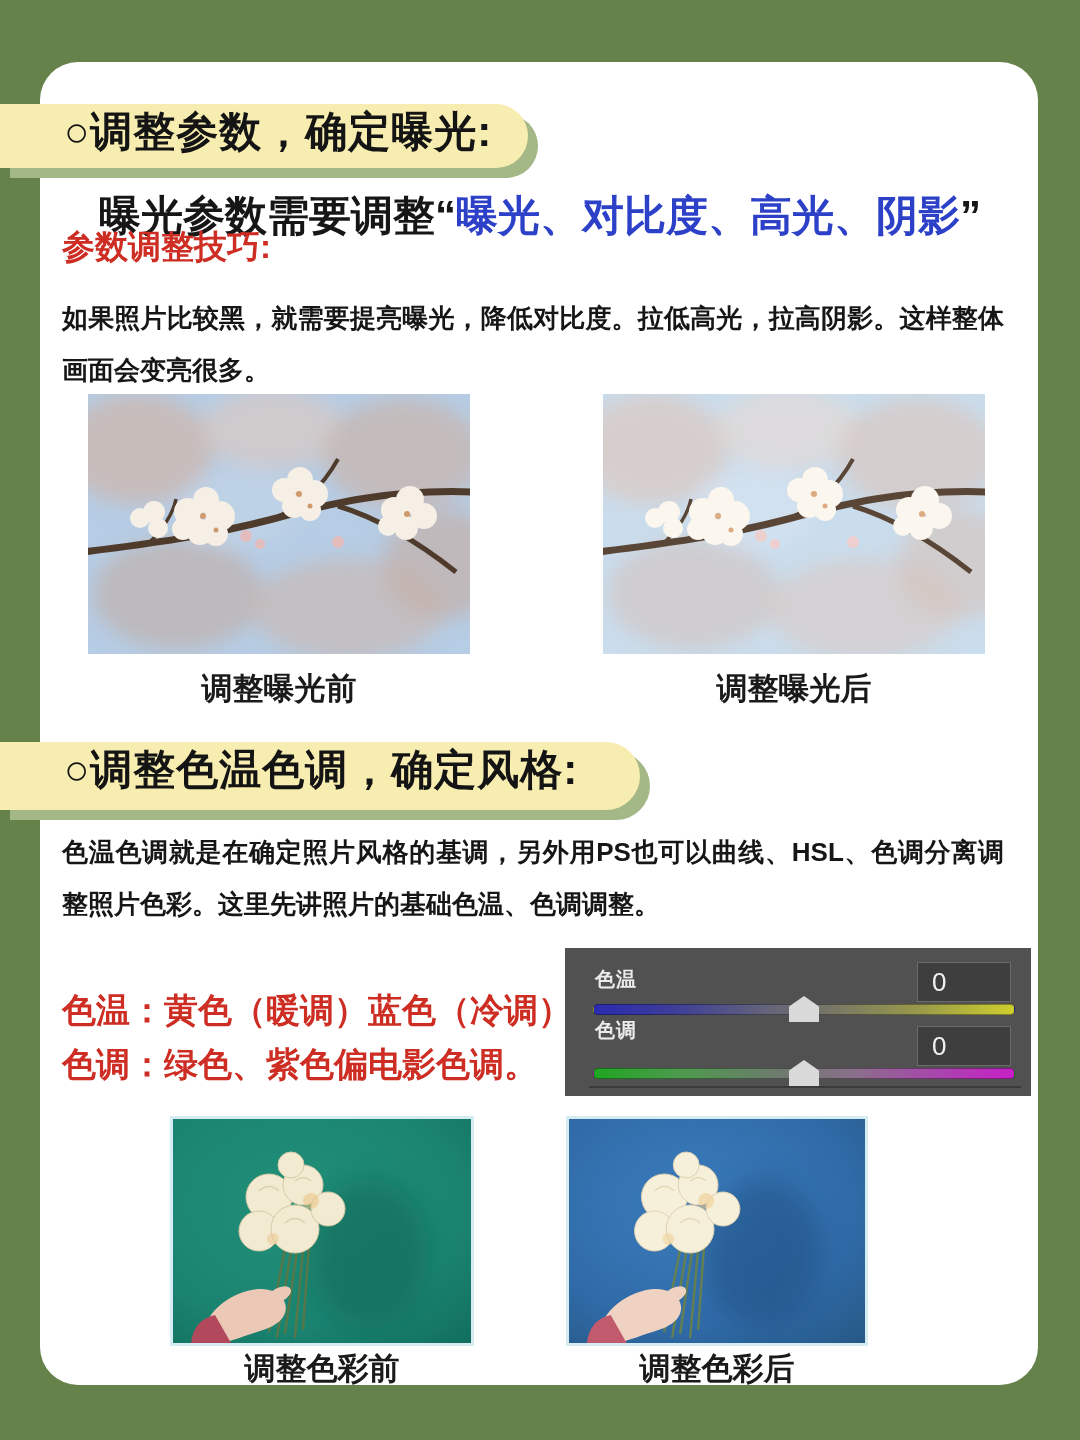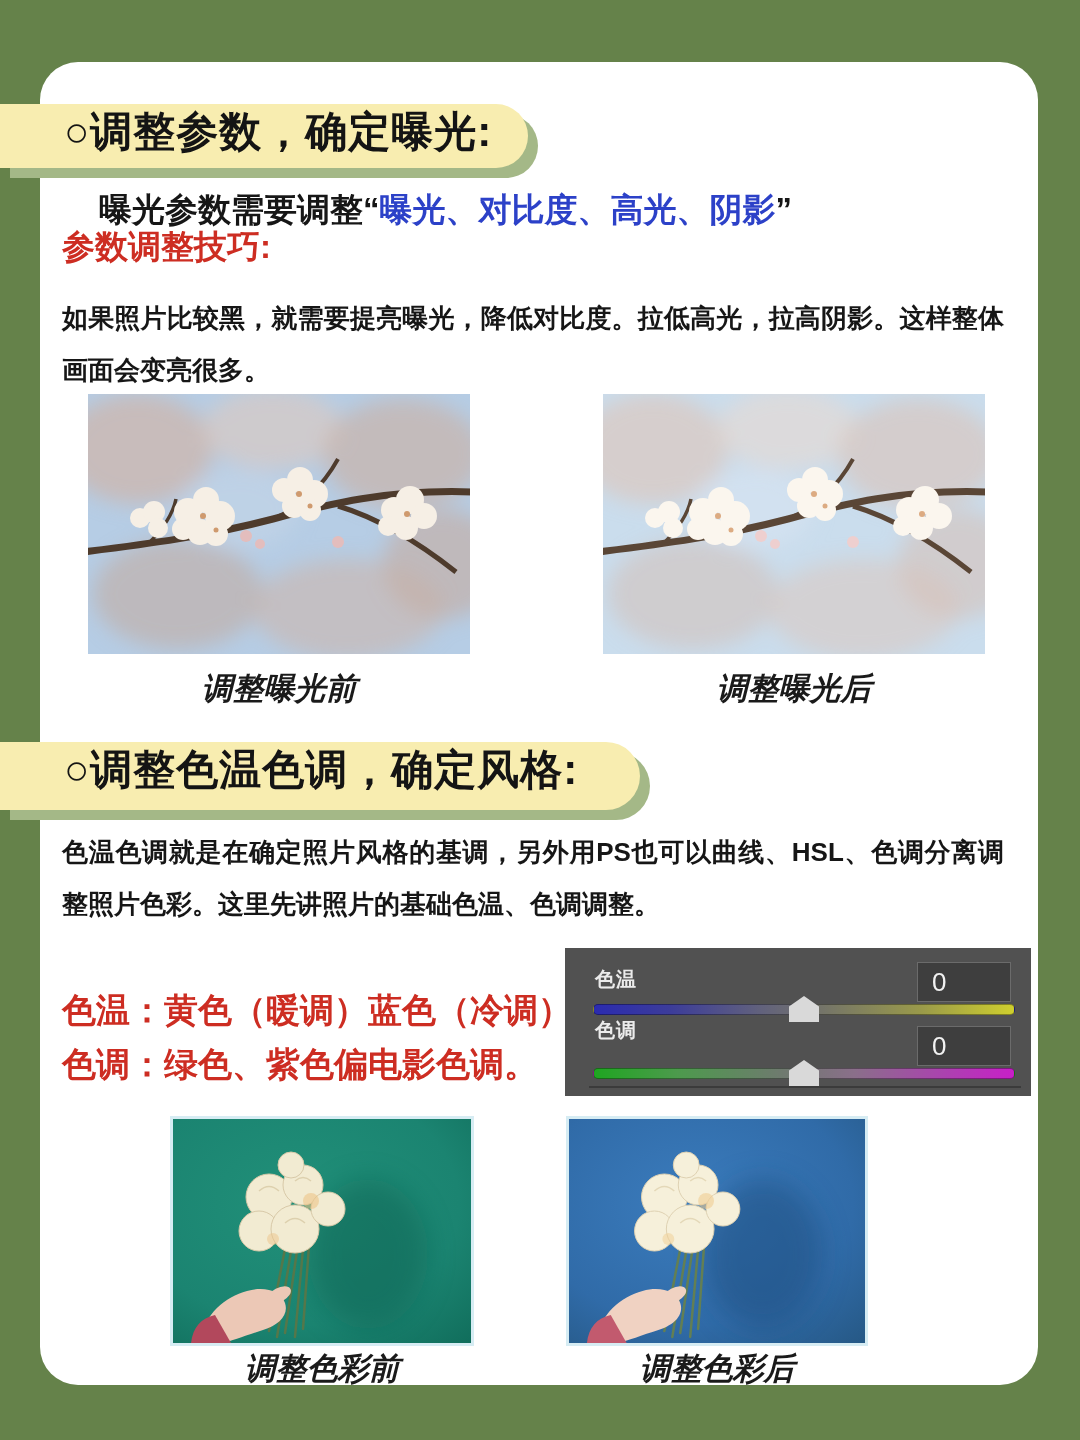--- a/index.html
+++ b/index.html
@@ -19,38 +19,38 @@
     box-shadow:10px 10px 0 #a4b887;
     display:flex;
   }
   .pill1{top:104px;width:528px;height:64px;}
   .pill2{top:742px;width:640px;height:68px;}
   .pill .ttl{
     margin:0;padding-left:64px;font-size:42px;font-weight:bold;
     color:#141414;letter-spacing:1px;white-space:nowrap;
   }
   .txt{position:absolute;left:62px;font-weight:bold;color:#161616;}
-  .intro{top:188px;font-size:33px;white-space:nowrap;padding-left:37px;}
+  .intro{top:188px;font-size:42px;white-space:nowrap;padding-left:37px;}
   .intro .hl{color:#2c41c8;}
   .tips{top:225px;font-size:33px;color:#cd2d22;}
   .para{width:942px;font-size:26px;line-height:52px;text-align:justify;}
   .body1{top:292px;}
   .body2{top:826px;}
   .rednote{position:absolute;left:62px;font-size:34px;font-weight:bold;color:#cd2d22;white-space:nowrap;text-align:right;}
   .red1{top:988px;}
   .red2{top:1042px;}
   
   .photo{position:absolute;overflow:hidden;}
   .photo svg{display:block;width:100%;height:100%;}
   .photo1{left:88px;top:394px;width:382px;height:260px;}
   .photo2{left:603px;top:394px;width:382px;height:260px;}
   .photo3{left:170px;top:1116px;width:298px;height:224px;border:3px solid #d6ecf3;}
   .photo4{left:566px;top:1116px;width:296px;height:224px;border:3px solid #d6ecf3;}
   .caption{
-    position:absolute;text-align:center;font-size:31px;font-weight:bold;color:#1a1a1a;font-style:italic;
+    position:absolute;text-align:center;font-size:31px;font-weight:bold;color:#1a1a1a;
   }
   .cap1{left:88px;top:668px;width:382px;}
   .cap2{left:603px;top:668px;width:382px;}
   .cap3{left:170px;top:1348px;width:304px;}
   .cap4{left:566px;top:1348px;width:302px;}
   
   .ps-panel{
     position:absolute;left:565px;top:948px;width:466px;height:148px;
     background:#515151;
   }

